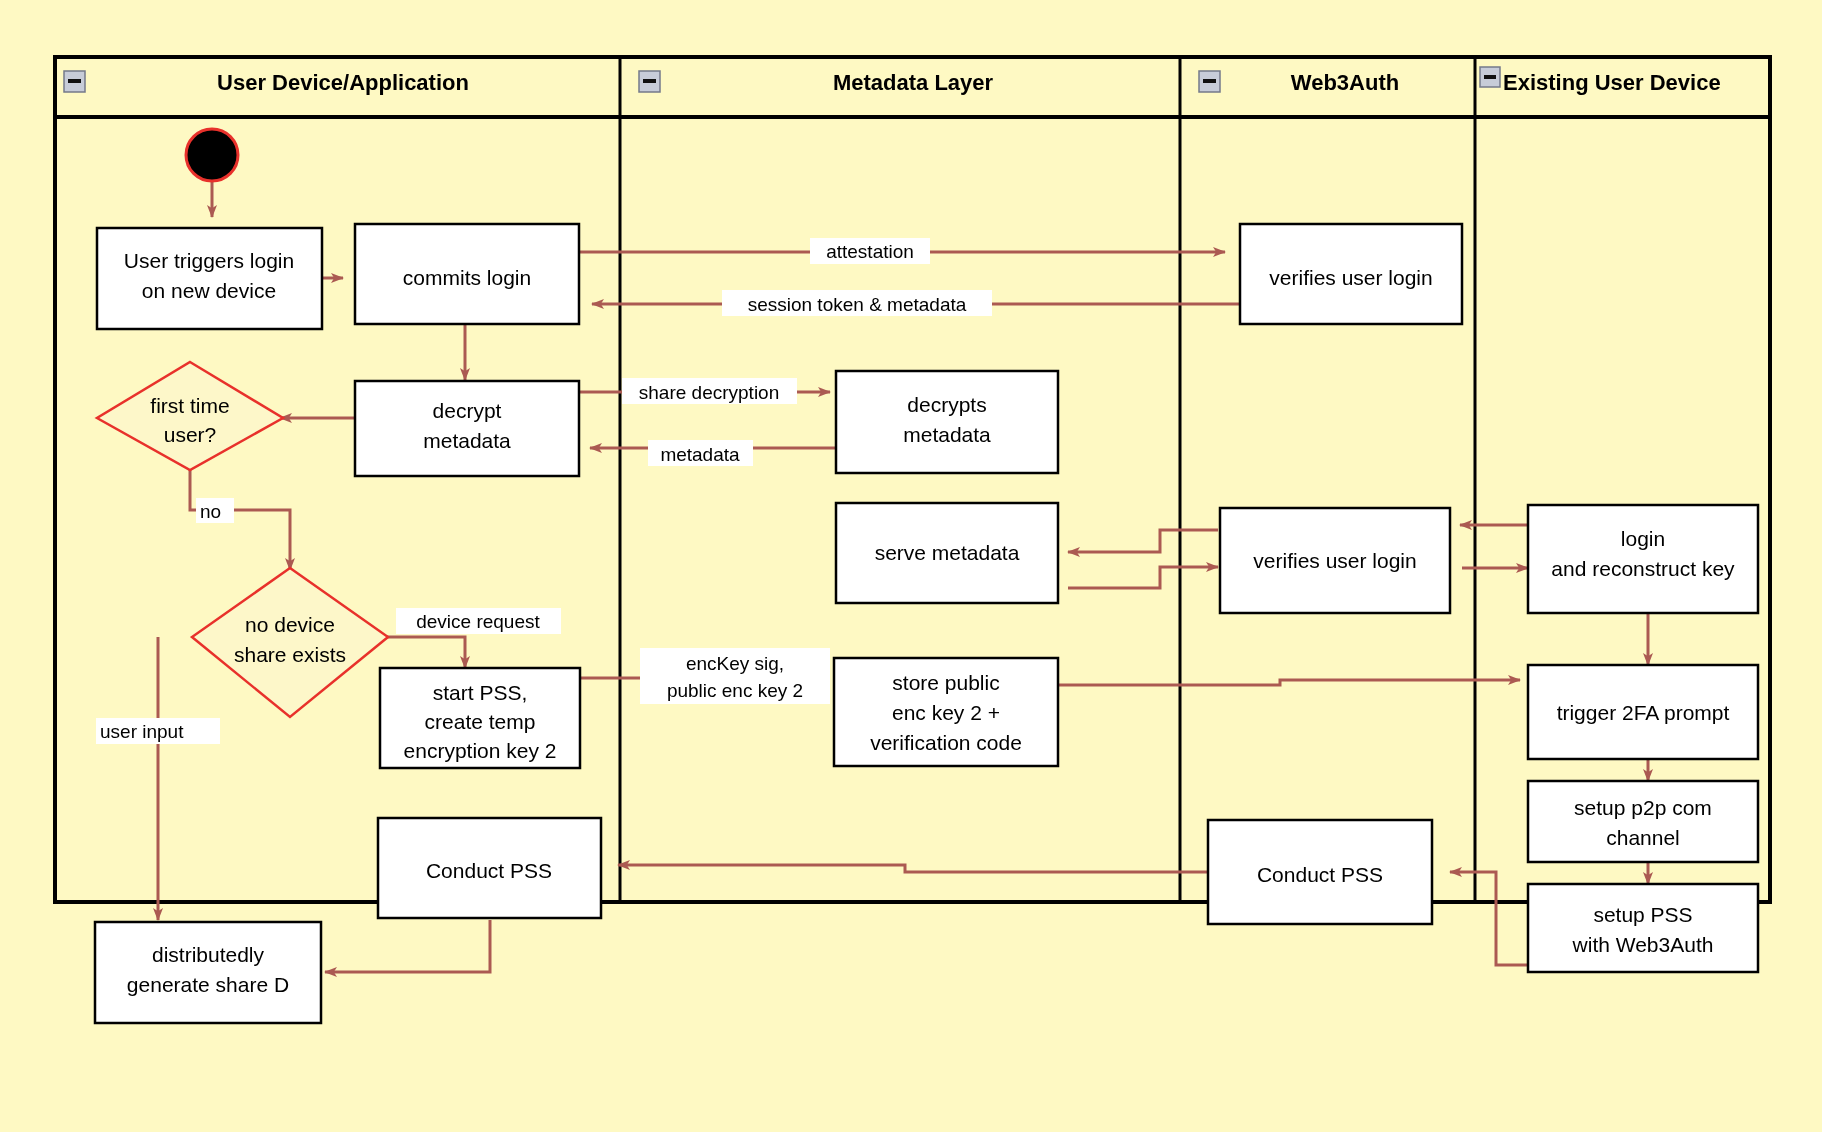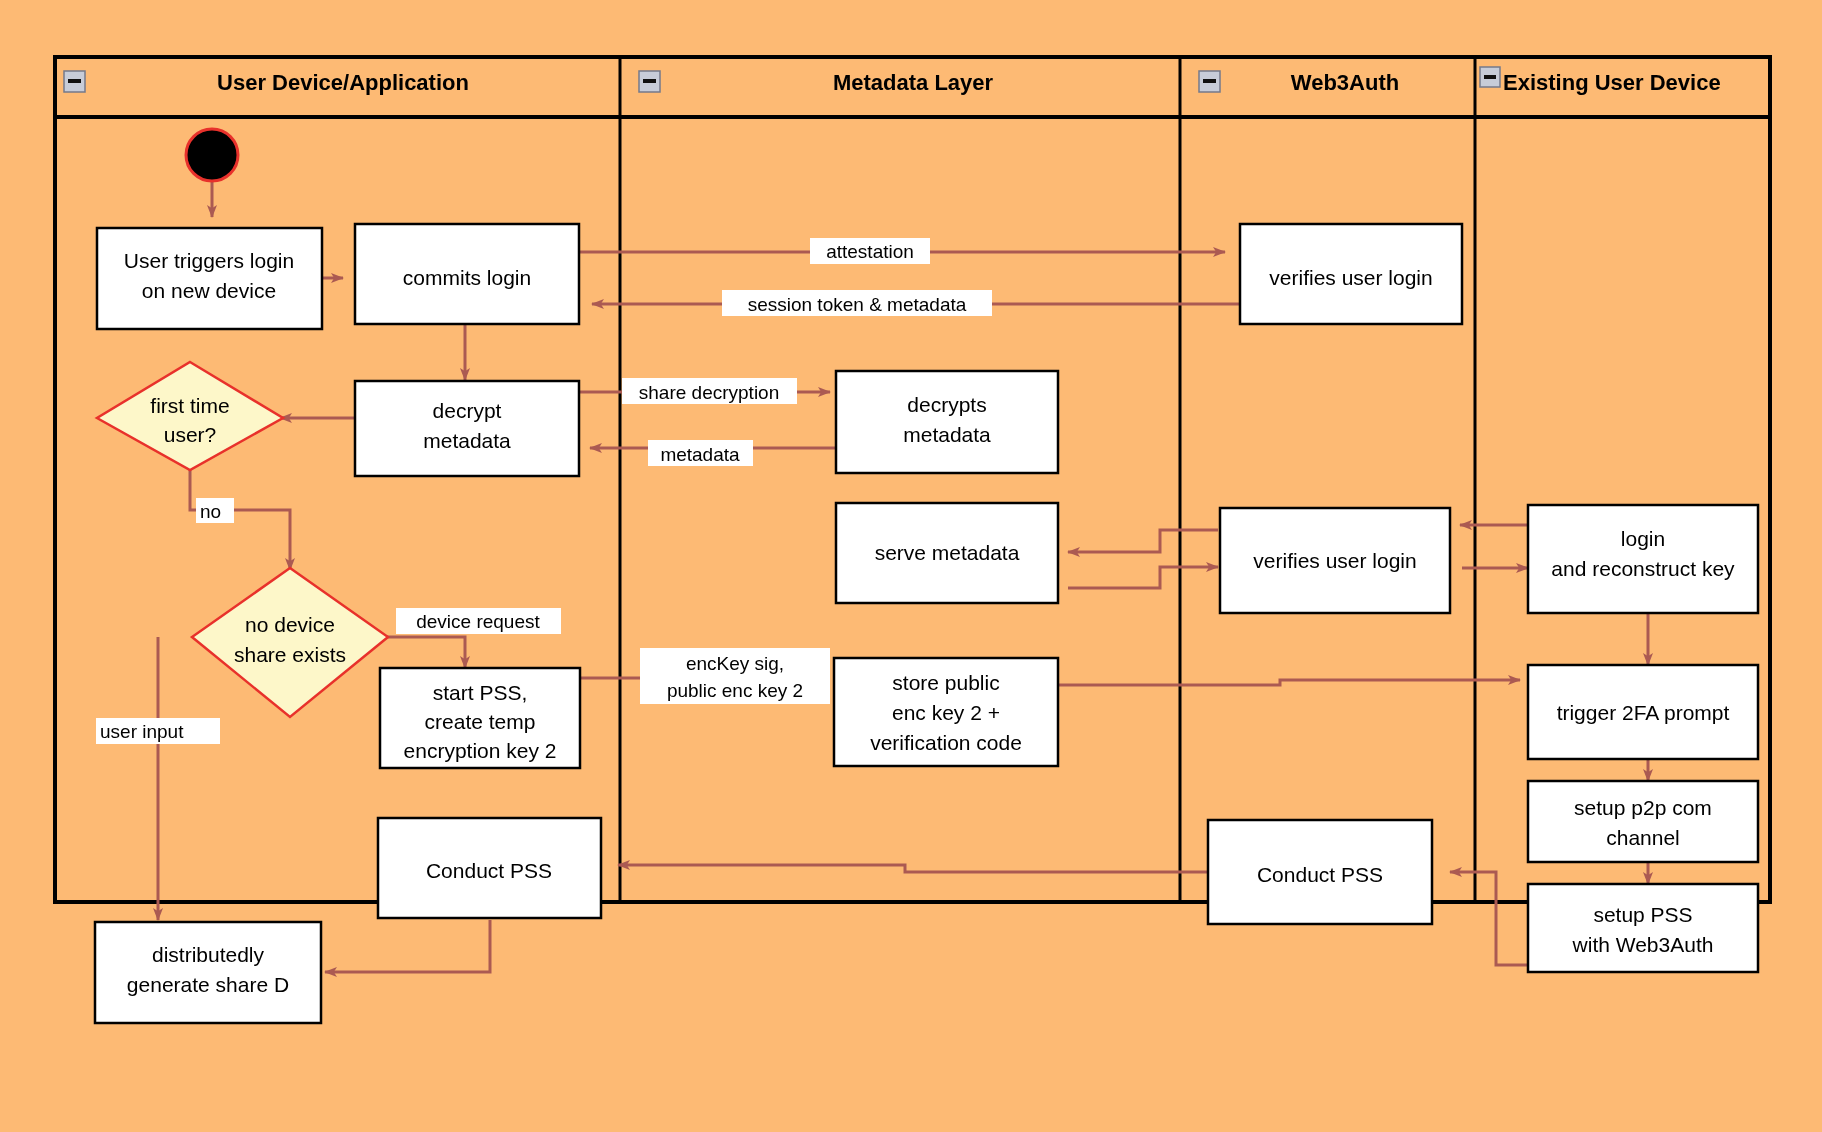--- a/index.html
+++ b/index.html
@@ -8,21 +8,21 @@
     background: #ffffff;
     width: 1822px;
     height: 1132px;
     overflow: hidden;
     font-family: "Liberation Sans", sans-serif;
   }
   #canvas {
     position: relative;
     width: 1822px;
     height: 1132px;
-    background: #fdba74;
+    background: #fef9c3;
   }
   svg#diagram {
     position: absolute;
     left: 0;
     top: 0;
     width: 1822px;
     height: 1132px;
   }
   .lane-title {
     font-family: "Liberation Sans", sans-serif;

